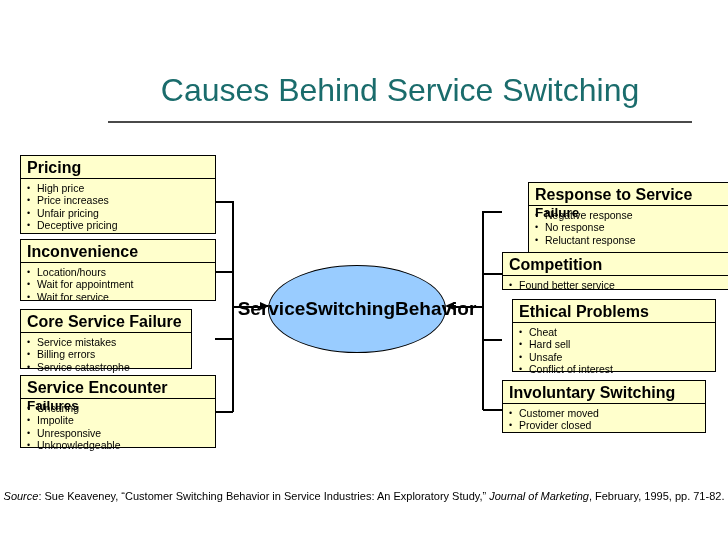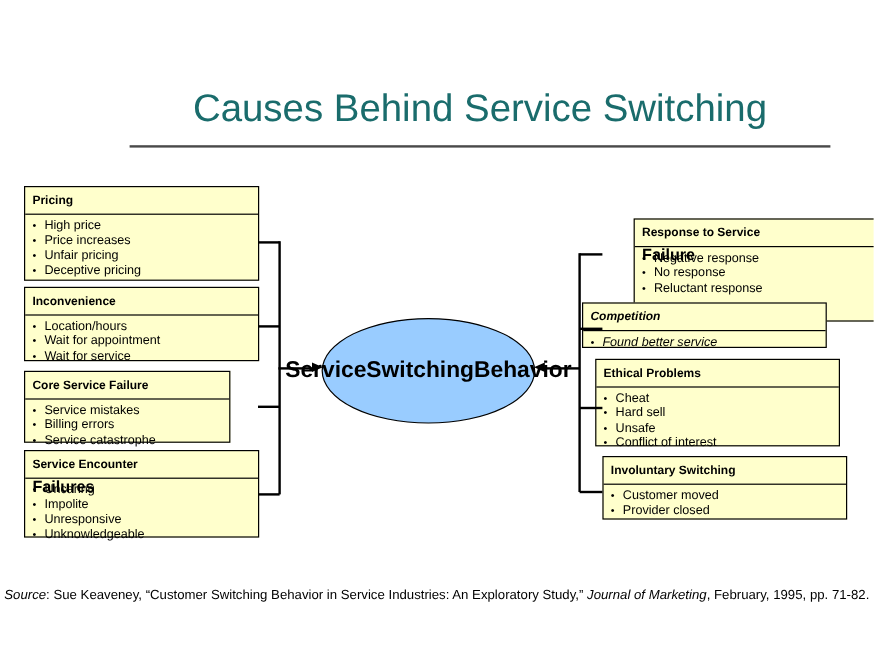--- a/index.html
+++ b/index.html
@@ -14,39 +14,39 @@
     position:absolute;left:100px;top:72px;width:600px;text-align:center;
     font-size:32px;line-height:36px;color:#1A6C6C;white-space:nowrap;
   }
   .title-rule{position:absolute;left:108px;top:121px;width:584px;height:2px;background:#4a4a4a;}
 
   
   .cause-box{
     position:absolute;background:#FFFFCC;border:1px solid #000;box-sizing:border-box;
   }
   .cause-title{
-    font-weight:bold;font-size:10px;line-height:17px;padding:3px 6px 2px 6px;
+    font-weight:bold;font-size:16px;line-height:17px;padding:3px 6px 2px 6px;
     border-bottom:1px solid #000;white-space:nowrap;overflow:visible;
   }
   .cause-body{position:relative;padding:3px 2px 2px 6px;}
   ul.bullets{list-style:none;margin:0;padding:0;font-size:10.5px;}
   ul.bullets li{line-height:12.3px;white-space:nowrap;}
   ul.bullets .b{display:inline-block;width:10px;font-size:9px;vertical-align:top;}
   .overflow-title{
     position:absolute;left:6px;top:0px;font-weight:bold;font-size:13.5px;line-height:13px;
   }
 
   #box-pricing{left:20px;top:155px;width:196px;height:79px;}
   #box-inconvenience{left:20px;top:239px;width:196px;height:62px;}
   #box-core{left:20px;top:309px;width:172px;height:60px;}
   #box-encounter{left:20px;top:375px;width:196px;height:73px;}
 
   #box-response{left:502px;top:182px;width:204px;height:86px;margin-left:26px;}
-  #box-competition{left:485px;top:252px;width:204px;height:38px;font-style:italic;}
-  #box-ethical{left:496px;top:299px;width:204px;height:73px;}
+  #box-competition{left:502px;top:252px;width:227px;height:38px;}
+  #box-ethical{left:512px;top:299px;width:204px;height:73px;}
   #box-involuntary{left:502px;top:380px;width:204px;height:53px;}
 
   
   .ellipse{
     position:absolute;left:268px;top:265px;width:178px;height:88px;
     background:#99CCFF;border:1.5px solid #000;border-radius:50%;
     display:flex;flex-direction:row;align-items:center;justify-content:center;
     font-weight:bold;font-size:19px;line-height:21.5px;text-align:center;color:#000;
     box-sizing:border-box;
   }

